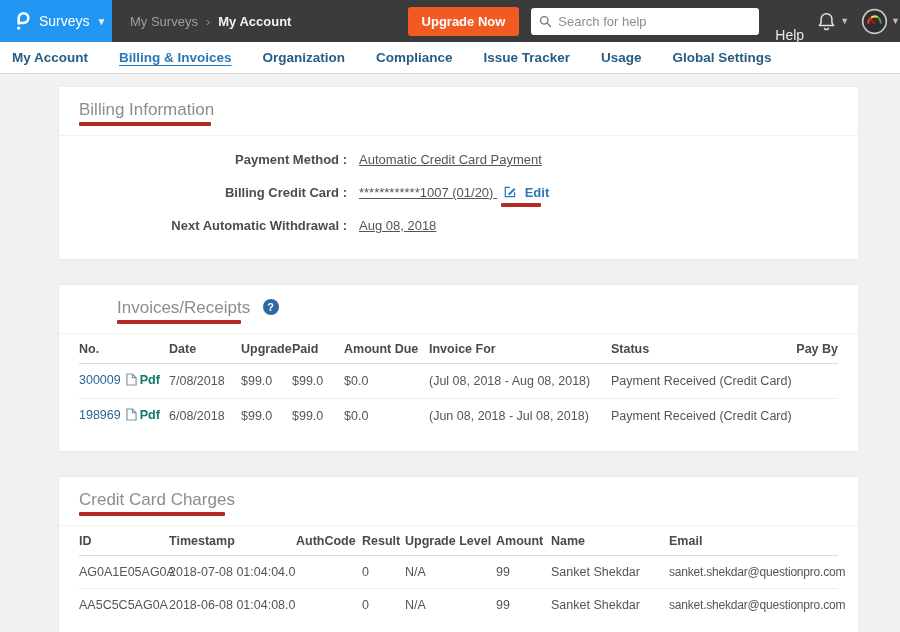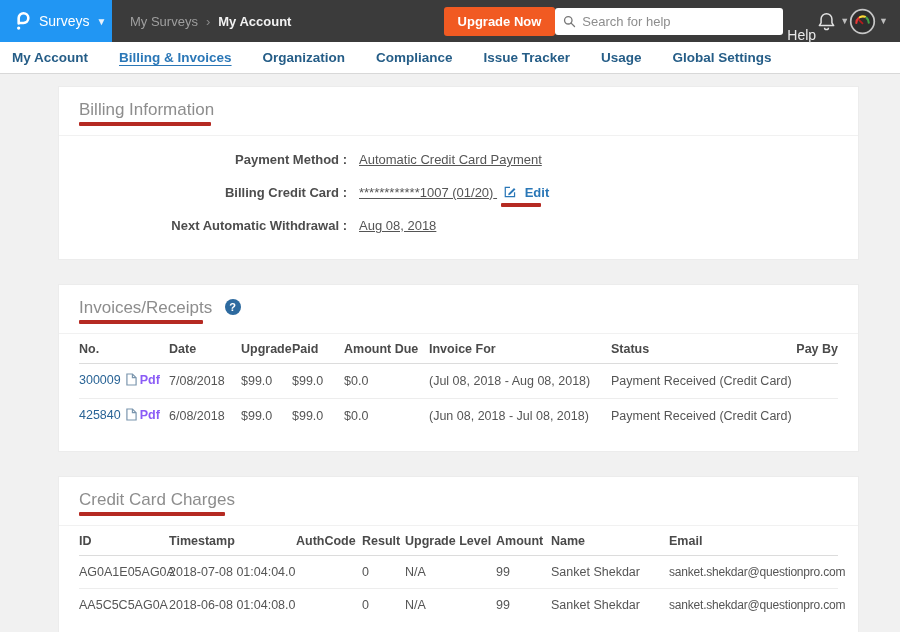--- a/index.html
+++ b/index.html
@@ -19,21 +19,21 @@
     width:112px; height:42px; background:#2196f3; color:#fff;
     display:flex; align-items:center; gap:7px; padding-left:12px; cursor:pointer;
     flex:0 0 auto;
   }
   .logo-box .product { font-size:14px; color:#fff; }
   .logo-box .caret { font-size:10px; color:#e8f2fb; margin-top:1px; }
   .breadcrumb { display:flex; align-items:center; gap:8px; margin-left:18px; font-size:13px; }
   .breadcrumb a { color:#9f9f9f; text-decoration:none; cursor:pointer; }
   .breadcrumb .sep { color:#8a8a8a; font-size:13px; }
   .breadcrumb .current { color:#f2f2f2; font-weight:700; }
-  .topbar-right { margin-left:auto; display:flex; align-items:center; gap:0; padding-right:12px; }
+  .topbar-right { margin-left:auto; display:flex; align-items:center; gap:12px; }
   .upgrade {
     background:#f15a22; border:none; color:#fff; font-weight:700; font-size:13px;
     padding:7px 14px; border-radius:3px; cursor:pointer; font-family:inherit;
   }
   .search {
     display:flex; align-items:center; background:#fff; border-radius:3px;
     height:27px; width:228px; padding:0 8px; gap:6px;
   }
   .search input {
     border:none; outline:none; font-size:13px; width:100%;
@@ -81,21 +81,21 @@
     text-align:left; font-size:12.5px; font-weight:700; color:#4a4a4a;
     padding:8px 4px 7px 0; border-bottom:1px solid #dcdcdc; white-space:nowrap;
   }
   td {
     font-size:12.5px; color:#555; padding:9px 4px 9px 0;
     border-bottom:1px solid #ededed; white-space:nowrap; overflow:visible;
   }
   tr:last-child td { border-bottom:none; }
   th.right, td.right { text-align:right; padding-right:0; }
   .inv-no { color:#2a6496; text-decoration:none; cursor:pointer; }
-  .pdf-link { color:#8b5cf6; font-weight:700; text-decoration:none; cursor:pointer; margin-left:3px; }
+  .pdf-link { color:#0f766e; font-weight:700; text-decoration:none; cursor:pointer; margin-left:3px; }
   .pdf-icon { vertical-align:-2px; margin-left:5px; }
   .email-cell { font-size:12px; letter-spacing:-0.2px; }
 </style>
 </head>
 <body>
 
 <div class="page">
 
   <header class="topbar">
     <div class="logo-box">
@@ -191,21 +191,21 @@
         </div>
         <div class="info-row">
           <span class="info-label">Next Automatic Withdrawal :</span>
           <span class="info-value">Aug 08, 2018</span>
         </div>
       </div>
     </section>
 
     <section class="card">
       <div class="card-header">
-        <div style="display:inline-block;">
+        <div style="display:inline-block;margin-left:38px;">
           <h2 class="card-title">Invoices/Receipts</h2>
           <div class="annot" style="width:124px;"></div>
         </div>
         <span class="help-badge">?</span>
       </div>
       <div class="tbl-wrap">
         <table>
           <colgroup>
             <col style="width:90px">
               <col style="width:72px">
@@ -239,21 +239,21 @@
               <td>7/08/2018</td>
               <td>$99.0</td>
               <td>$99.0</td>
               <td>$0.0</td>
               <td>(Jul 08, 2018 - Aug 08, 2018)</td>
               <td>Payment Received (Credit Card)</td>
               <td class="right"></td>
             </tr>
             <tr>
               <td>
-                <a class="inv-no">425840</a><span class="pdf-icon"><svg width="11" height="13" viewBox="0 0 12 14">
+                <a class="inv-no">198969</a><span class="pdf-icon"><svg width="11" height="13" viewBox="0 0 12 14">
                       <path d="M1 1 h6 l4 4 v8 H1 z" fill="none" stroke="#7a95ad" stroke-width="1.3"></path>
                       <path d="M7 1 v4 h4" fill="none" stroke="#7a95ad" stroke-width="1.3"></path>
                     </svg></span><a class="pdf-link">Pdf</a>
               </td>
               <td>6/08/2018</td>
               <td>$99.0</td>
               <td>$99.0</td>
               <td>$0.0</td>
               <td>(Jun 08, 2018 - Jul 08, 2018)</td>
               <td>Payment Received (Credit Card)</td>

